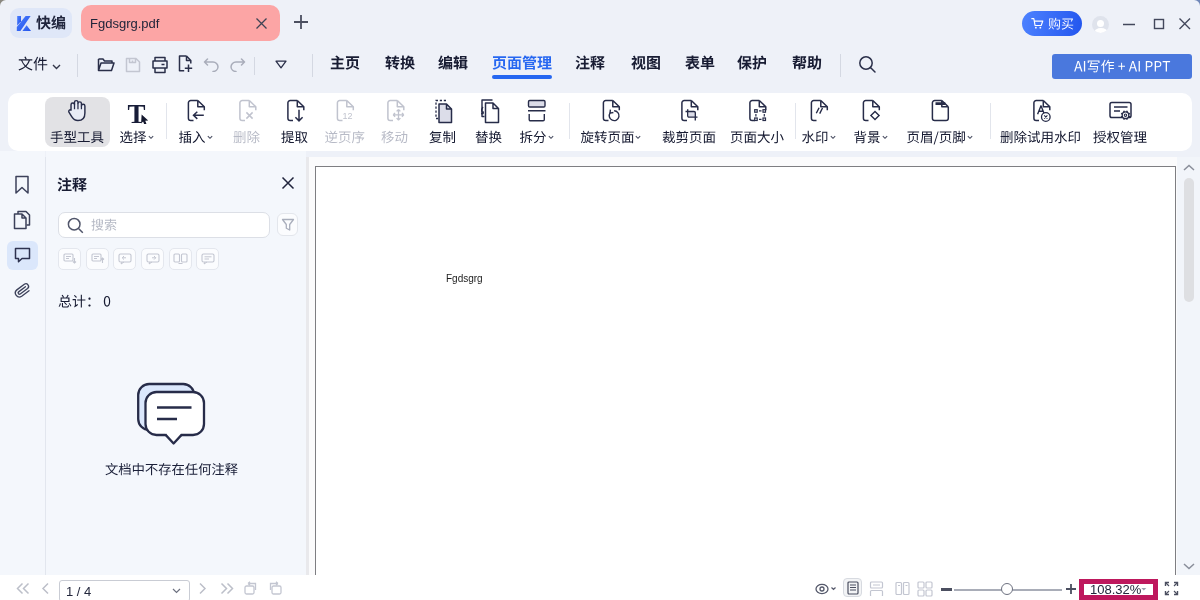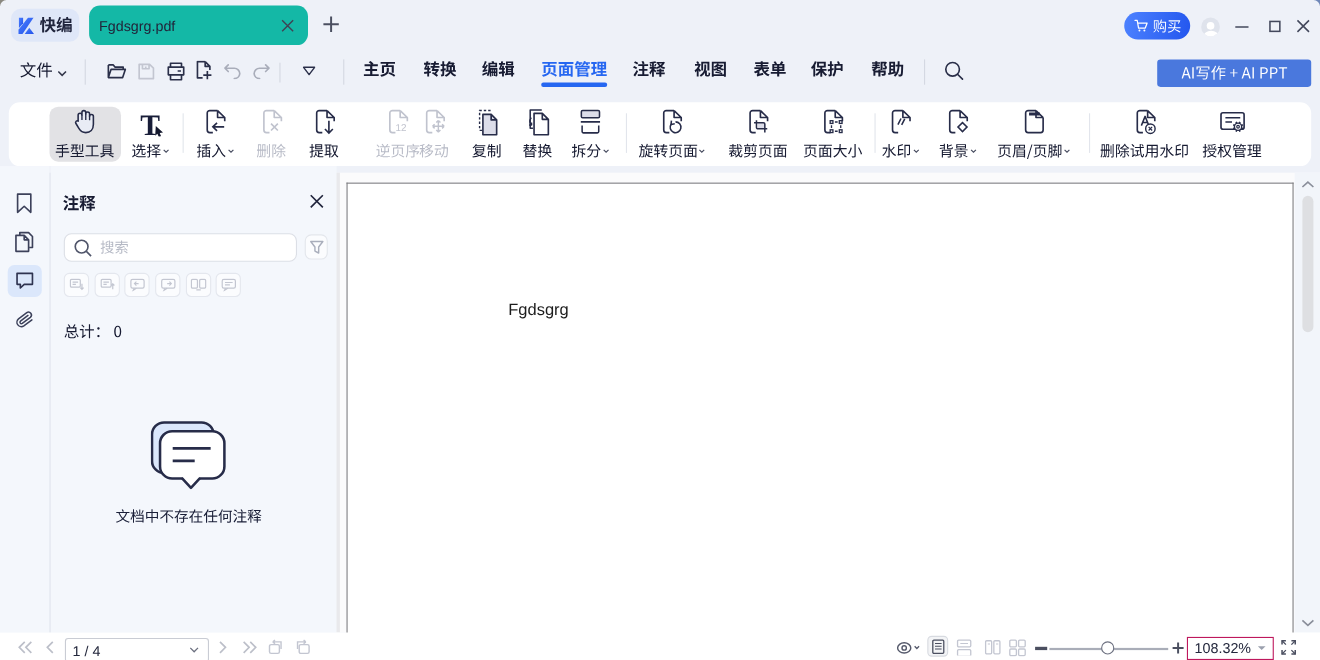--- a/index.html
+++ b/index.html
@@ -3,21 +3,21 @@
 <meta charset="utf-8">
 <style>
 * { margin:0; padding:0; box-sizing:border-box; }
 html,body { width:1200px; height:600px; overflow:hidden; }
 body { font-family:"Liberation Sans", sans-serif; background:#eef1f8; position:relative; color:#1b2039; }
 .abs { position:absolute; }
 svg { display:block; }
 
 
 .logo { left:10px; top:8px; width:62px; height:30px; background:#dfe7f8; border-radius:9px; display:flex; align-items:center; justify-content:center; gap:5px; font-size:15px; font-weight:bold; color:#20253d; }
-.tab { left:81px; top:5px; width:199px; height:36px; background:#14b8a6; border-radius:10px; display:flex; align-items:center; font-size:14px; color:#21253a; }
+.tab { left:81px; top:5px; width:199px; height:36px; background:#fca5a5; border-radius:10px; display:flex; align-items:center; font-size:14px; color:#21253a; }
 .tab .name { margin-left:9px; font-size:13px; }
 .tab .x { margin-left:auto; margin-right:12px; color:#45495a; font-size:15px; }
 .plus { left:292px; top:13px; width:18px; height:18px; color:#4b4f60; }
 .buy { left:1022px; top:11px; width:60px; height:25px; border-radius:13px; background:linear-gradient(100deg,#4d82ff 0%, #2356ee 100%); color:#fff; display:flex; align-items:center; justify-content:center; gap:4px; font-size:13px; }
 .avatar { left:1092px; top:16px; width:17px; height:17px; border-radius:50%; background:#dfe3ec; overflow:hidden; }
 .avatar:after { content:""; position:absolute; left:5px; top:3.5px; width:7px; height:7px; border-radius:50%; background:#fff; }
 .avatar:before { content:""; position:absolute; left:1.5px; top:11.5px; width:14px; height:10px; border-radius:50%; background:#fff; }
 .winbtn { top:16px; color:#43485c; }
 .mfile { left:18px; top:56px; font-size:15px; color:#181c33; }
 .vdiv { width:1px; background:#d4d8e2; }
@@ -42,29 +42,29 @@
 .pclose { left:280px; top:175px; }
 .searchbox { left:58px; top:212px; width:212px; height:26px; background:#fff; border:1px solid #dcdfe6; border-radius:7px; display:flex; align-items:center; }
 .filterbtn { left:277px; top:213px; width:21px; height:23px; border:1px solid #e3e6ec; border-radius:6px; background:#fbfcfe; display:flex; align-items:center; justify-content:center; }
 .tgl { top:248px; width:23px; height:22px; border:1px solid #e4e7ee; border-radius:5px; background:#fbfcfe; display:flex; align-items:center; justify-content:center; }
 .emptyicon { left:137px; top:382px; }
 
 
 .docarea { left:306px; top:157px; width:894px; height:418px; background:#fbfbfc; }
 .docdivider { left:306px; top:157px; width:3px; height:418px; background:#e9e9ec; }
 .page { left:315px; top:166px; width:861px; height:420px; background:#fff; border:1px solid #7e7e82; border-bottom:none; }
-.ptext { left:446px; top:273px; font-size:15px; color:#1c1c1c;margin-left:16px; }
+.ptext { left:446px; top:273px; font-size:10px; color:#1c1c1c; }
 .scrolltrack { left:1177px; top:157px; width:23px; height:418px; background:#f2f5fa; }
 .thumb { left:1184px; top:178px; width:10px; height:124px; border-radius:5px; background:#dedfe2; }
 
 
 .bottombar { left:0; top:575px; width:1200px; height:25px; background:#fff; }
 .pagebox { left:59px; top:580px; width:131px; height:22px; border:1px solid #c9ccd4; border-radius:3px; background:#fff; font-size:13px; color:#23273c; display:flex; align-items:center; }
 .pagebox span { margin-left:6px; }
-.zoombox { left:1079px; top:579px; width:79px; height:21px; border:1px solid #be185d; background:#fff; font-size:13px; color:#23273c; display:flex; align-items:center; }
+.zoombox { left:1079px; top:579px; width:79px; height:21px; border:5px solid #be185d; background:#fff; font-size:13px; color:#23273c; display:flex; align-items:center; }
 .zoombox span { margin-left:6px; }
 </style>
 </head>
 <body>
 
 <div class="abs logo">
   <svg width="15" height="15" viewBox="0 0 15 15">
     <defs>
         <linearGradient id="lg" x1="0" y1="0" x2="1" y2="1">
           <stop offset="0" stop-color="#4c80ff"></stop>
@@ -255,21 +255,21 @@
   <div class="ticon">
       <svg width="27" height="26" viewBox="0 0 27 26">
         <path d="M15.3 2.5 H8.2 A2.3 2.3 0 0 0 5.9 4.8 V20.2 A2.3 2.3 0 0 0 8.2 22.5 H11 M15.3 2.5 V8.8 H21.8 M15.3 2.5 L21.8 8.8 V12.3" fill="none" stroke="#272c49" stroke-width="1.5" stroke-linejoin="round"></path>
         <path d="M17 11.7 V22.7 M13.4 19.3 L17 22.9 L20.6 19.3" fill="none" stroke="#272c49" stroke-width="1.5"></path>
       </svg>
     </div>
   <div class="tlabel"><svg style="display:inline-block; vertical-align:-2.6px" width="28" height="15" viewBox="0 0 28 15">
         <path d="M6.5 3.8H11V4.8H6.5ZM6.5 2H11V3H6.5ZM5.5 1.2V5.6H11.9V1.2ZM5.8 8.1C5.6 10.1 5 11.6 3.8 12.6C4 12.7 4.4 13 4.5 13.2C5.2 12.5 5.8 11.7 6.2 10.7C7 12.6 8.5 13 10.4 13H12.8C12.8 12.7 13 12.3 13.1 12.1C12.6 12.1 10.8 12.1 10.5 12.1C10 12.1 9.6 12.1 9.2 12V9.9H12V9H9.2V7.4H12.7V6.6H4.9V7.4H8.2V11.7C7.5 11.4 6.9 10.8 6.5 9.7C6.6 9.2 6.7 8.7 6.7 8.2ZM2.2 0.8V3.5H0.5V4.4H2.2V7.4C1.5 7.6 0.9 7.8 0.4 7.9L0.6 8.9L2.2 8.4V11.9C2.2 12.1 2.1 12.2 2 12.2C1.8 12.2 1.3 12.2 0.7 12.2C0.8 12.4 1 12.8 1 13.1C1.8 13.1 2.4 13.1 2.7 12.9C3 12.7 3.2 12.5 3.2 11.9V8.1L4.7 7.6L4.5 6.7L3.2 7.1V4.4H4.7V3.5H3.2V0.8Z M25 3.2C24.7 5.2 24.1 7 23.4 8.4C22.7 6.9 22.2 5.2 21.9 3.2ZM20.3 2.3V3.2H21C21.4 5.6 21.9 7.7 22.8 9.5C22 10.8 21 11.7 20 12.4C20.2 12.6 20.5 12.9 20.6 13.2C21.6 12.5 22.5 11.6 23.3 10.4C24 11.5 24.8 12.4 25.9 13.1C26 12.8 26.3 12.5 26.6 12.3C25.5 11.6 24.6 10.7 23.9 9.5C24.9 7.7 25.7 5.3 26 2.4L25.4 2.2L25.2 2.3ZM14 10.3 14.2 11.3 18.3 10.6V13.2H19.3V10.4L20.5 10.2L20.4 9.3L19.3 9.5V2.3H20.3V1.4H14.1V2.3H15.1V10.2ZM16 2.3H18.3V4.2H16ZM16 5.1H18.3V7H16ZM16 7.9H18.3V9.7L16 10Z" fill="#181c33"></path>
       </svg></div>
 </div>
-<div class="abs titem dis" style="left:362px">
+<div class="abs titem dis" style="left:345px">
   <div class="ticon">
       <svg width="27" height="26" viewBox="0 0 27 26">
         <path d="M15.3 2.5 H8.2 A2.3 2.3 0 0 0 5.9 4.8 V20.2 A2.3 2.3 0 0 0 8.2 22.5 H11 M15.3 2.5 V8.8 H21.8 M15.3 2.5 L21.8 8.8 V12.3" fill="none" stroke="#c0c3ce" stroke-width="1.5" stroke-linejoin="round"></path>
         <text x="11" y="21" font-size="9" fill="#c0c3ce" font-family="Liberation Sans, sans-serif">12</text>
       </svg>
     </div>
   <div class="tlabel"><svg style="display:inline-block; vertical-align:-2.6px" width="41" height="15" viewBox="0 0 41 15">
         <path d="M0.8 1.8C1.5 2.5 2.4 3.4 2.8 4L3.6 3.4C3.2 2.8 2.3 1.9 1.5 1.3ZM4.9 4.7V8.4H7.8C7.5 9.5 6.8 10.5 4.9 11C5.1 11.2 5.4 11.6 5.6 11.8C7.7 11 8.5 9.8 8.8 8.4H12.1V4.7H11.1V7.5H8.9L8.9 7.1V3.9H12.8V3H10.3C10.7 2.5 11.2 1.7 11.5 1.1L10.5 0.8C10.2 1.4 9.6 2.4 9.2 3H6.9L7.6 2.7C7.3 2.1 6.7 1.3 6.2 0.7L5.4 1.1C5.9 1.7 6.4 2.5 6.6 3H4.1V3.9H7.9V7L7.9 7.5H5.8V4.7ZM3.4 5.6H0.7V6.5H2.4V10.9C1.9 11.1 1.2 11.6 0.6 12.3L1.2 13.1C1.9 12.3 2.6 11.6 3.1 11.6C3.4 11.6 3.8 12 4.4 12.3C5.3 12.8 6.5 13 8.1 13C9.4 13 11.8 12.9 12.7 12.8C12.7 12.5 12.9 12.1 13 11.8C11.7 12 9.7 12.1 8.1 12.1C6.6 12.1 5.5 12 4.6 11.5C4 11.2 3.7 10.9 3.4 10.8Z M19.8 5.9V8.3C19.8 9.8 19.2 11.4 14.2 12.4C14.4 12.6 14.7 13 14.8 13.2C20 12 20.8 10.2 20.8 8.3V5.9ZM20.9 10.6C22.4 11.3 24.5 12.5 25.4 13.2L26.1 12.4C25 11.7 23 10.6 21.5 9.9ZM15.8 4.1V10.4H16.8V5H23.8V10.3H24.8V4.1H20C20.2 3.6 20.5 3 20.7 2.4H26.1V1.5H14.5V2.4H19.6C19.4 3 19.2 3.6 18.9 4.1Z M32 6.2C32.9 6.6 34 7.1 34.9 7.6H30.1V8.4H34.3V12C34.3 12.2 34.2 12.2 34 12.3C33.7 12.3 32.8 12.3 31.8 12.2C32 12.5 32.1 12.9 32.2 13.2C33.4 13.2 34.2 13.2 34.7 13C35.2 12.9 35.3 12.6 35.3 12V8.4H38.2C37.8 9.1 37.3 9.7 36.8 10.1L37.7 10.5C38.4 9.9 39.1 8.8 39.8 7.8L39.1 7.5L38.9 7.6H36.4L36.5 7.5C36.2 7.3 35.9 7.1 35.5 6.9C36.6 6.3 37.8 5.4 38.6 4.6L37.9 4.1L37.7 4.2H30.9V5H36.8C36.2 5.6 35.4 6.1 34.6 6.5C33.9 6.2 33.2 5.9 32.6 5.6ZM33.4 1C33.6 1.4 33.8 1.9 34 2.3H28.6V6C28.6 8 28.5 10.7 27.4 12.7C27.6 12.8 28.1 13 28.3 13.2C29.4 11.2 29.6 8.1 29.6 6V3.2H39.8V2.3H35.1C35 1.8 34.6 1.2 34.3 0.7Z" fill="#b7bac6"></path>
       </svg></div>
 </div>

